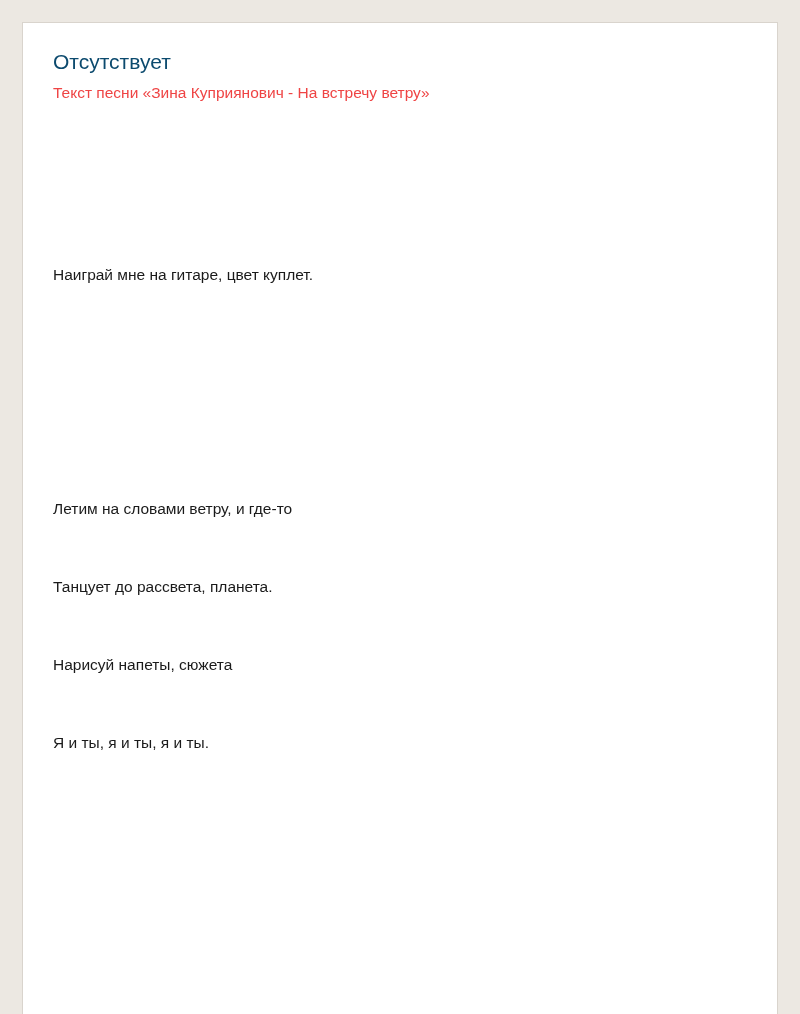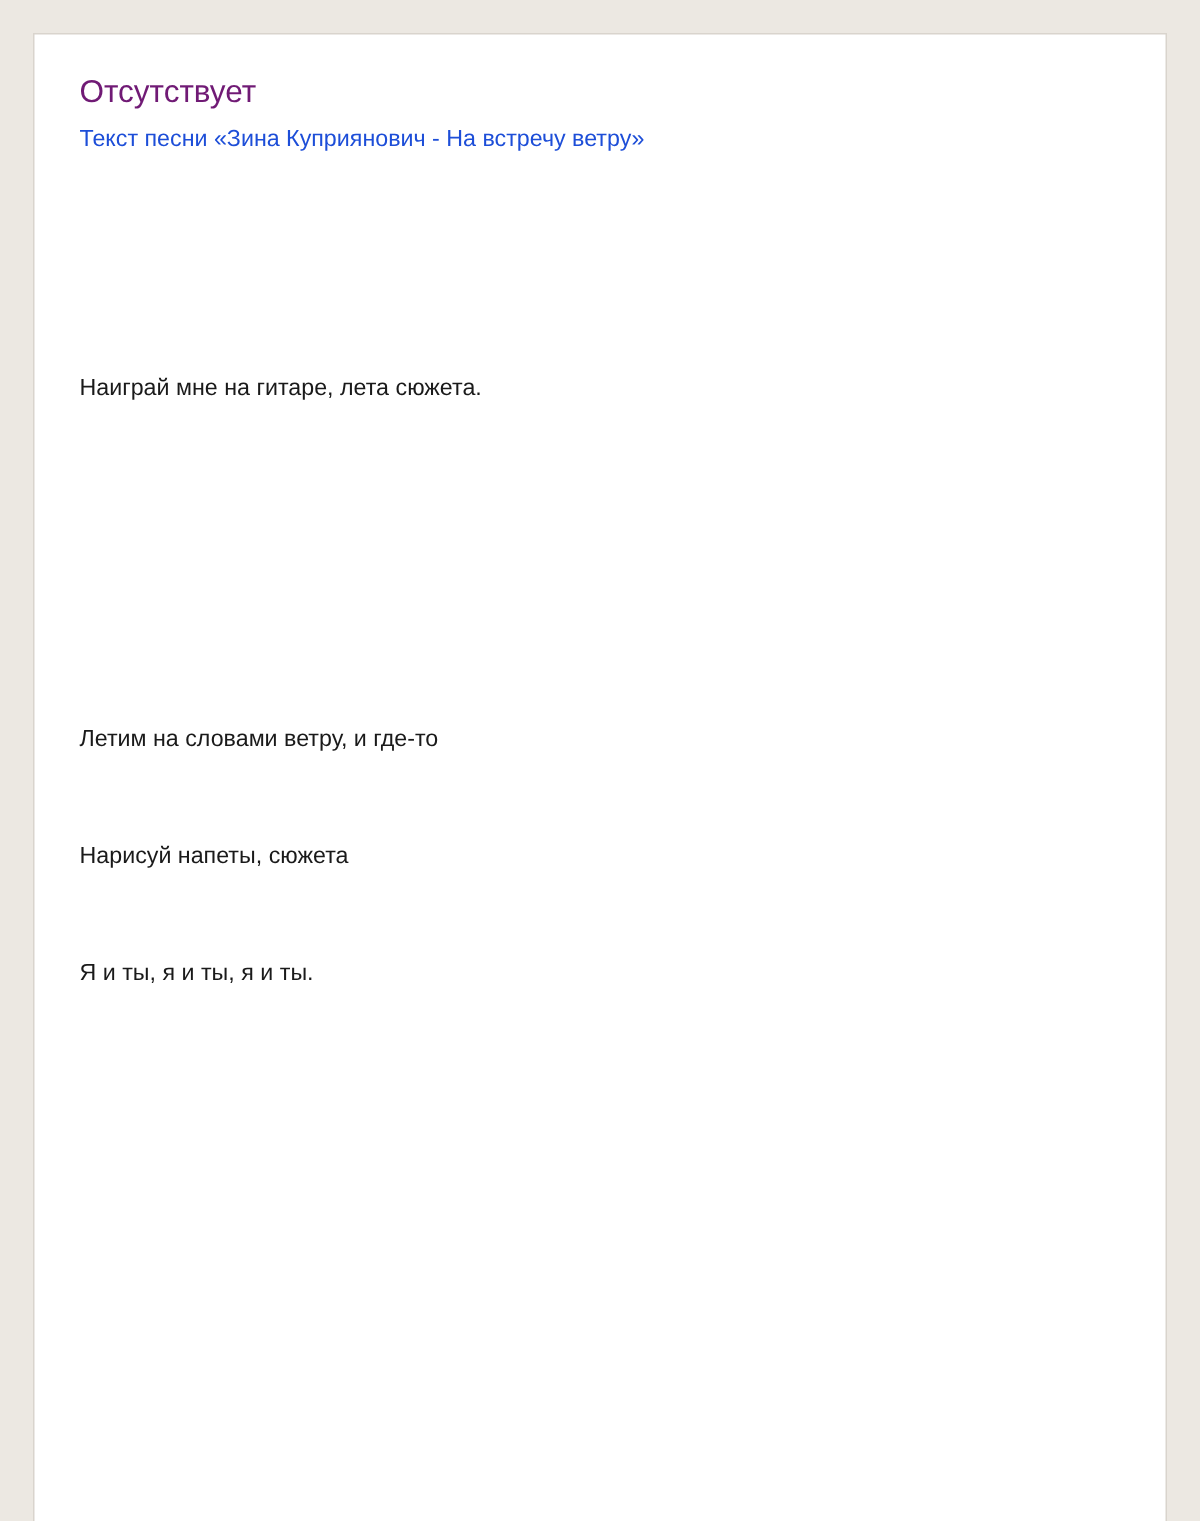--- a/index.html
+++ b/index.html
@@ -20,21 +20,21 @@
     background: #ece8e2;
   }
   .sheet {
     background: #ffffff;
     border: 1px solid #d9d4cd;
     box-sizing: border-box;
     padding: 26px 30px 34px 30px;
     min-height: 960px;
   }
   .song-title {
-    color: #701a75;
+    color: #0c4a6e;
     font-size: 21px;
     font-weight: normal;
     margin: 0 0 6px 0;
     line-height: 1.2;
   }
   .artist-line {
     font-size: 13px;
     color: #222222;
     padding-bottom: 10px;
     border-bottom: 1px dashed #c8d7e3;
@@ -47,23 +47,23 @@
   }
   .lyrics {
     font-size: 15.5px;
     color: #1a1a1a;
     line-height: 26px;
     white-space: pre-wrap;
     word-wrap: break-word;
   }
   .lyrics-intro {
     font-size: 15.5px;
-    color: #1d4ed8;
+    color: #ef4444;
     line-height: 26px;
-    margin-bottom: 10px;
+    margin-bottom: 26px;
   }
   .stanza {
     margin: 0 0 26px 0;
   }
   .stanza .line { display: block; }
   .stanza:last-child { margin-bottom: 0; }
 </style>
 </head>
 <body>
 
@@ -71,25 +71,26 @@
   <div class="sheet">
 
     <h1 class="song-title">Отсутствует</h1>
 
 
     <div class="lyrics-intro">Текст песни «Зина Куприянович - На встречу ветру»</div>
 
     <div class="lyrics">
 
       <p class="stanza">
-        <span class="line">Наиграй мне на гитаре, лета сюжета.</span>
+        <span class="line">Наиграй мне на гитаре, цвет куплет.</span>
       </p>
 
       <p class="stanza">
         <span class="line">Летим на словами ветру, и где-то</span>
+        <span class="line">Танцует до рассвета, планета.</span>
         <span class="line">Нарисуй напеты, сюжета</span>
         <span class="line">Я и ты, я и ты, я и ты.</span>
       </p>
 
       
 
       
 
       
 

